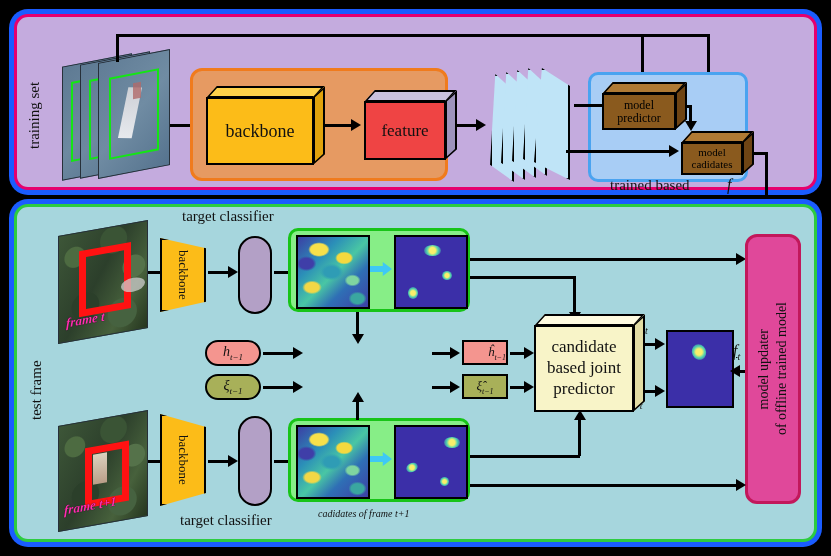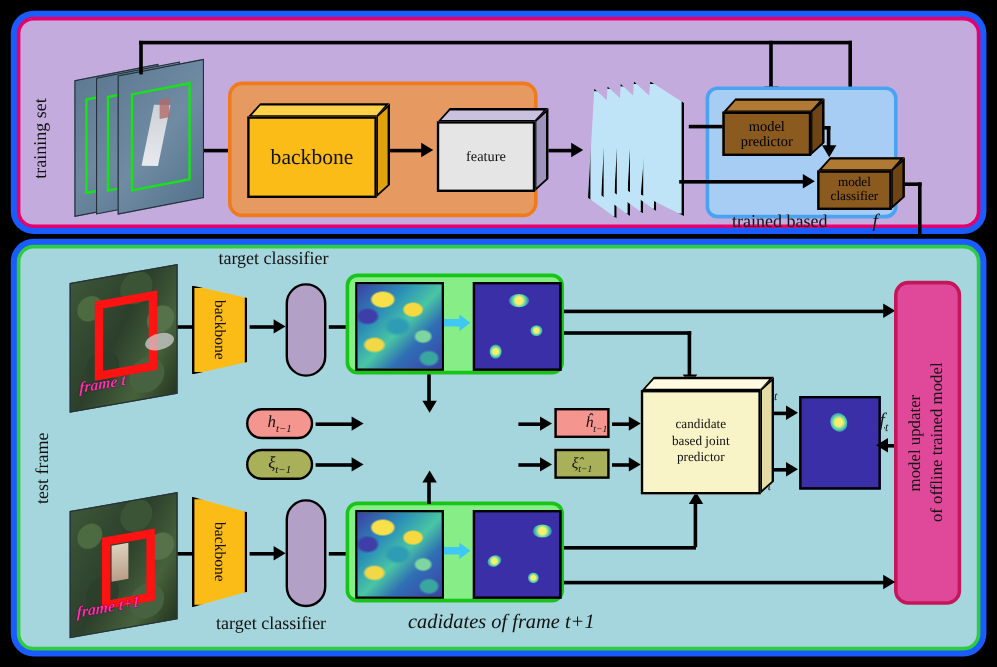--- a/index.html
+++ b/index.html
@@ -121,21 +121,21 @@
     <div class="side" style="background:#e0a20c;"></div>
     <div class="face lbl" style="background:#fcbc18;font-size:18px;">backbone</div>
   </div>
 
   <div class="hline" style="left:325px;top:124px;width:28px;"></div>
   <div class="ar-r" style="left:351px;top:119px;"></div>
 
   <div class="box3d" style="left:364px;top:90px;width:82px;height:70px;">
     <div class="top" style="background:#c9c1de;"></div>
     <div class="side" style="background:#9d93bb;"></div>
-    <div class="face lbl" style="background:#e5e5e5;font-size:12px;">feature</div>
+    <div class="face lbl" style="background:#ef4444;font-size:17px;">feature</div>
   </div>
 
   <div class="hline" style="left:452px;top:124px;width:26px;"></div>
   <div class="ar-r" style="left:476px;top:119px;"></div>
 
   <div class="abs" style="left:490px;top:68px;width:76px;height:116px;">
     <div class="plane" style="left:0;top:6px;width:20px;height:104px;"></div>
     <div class="plane" style="left:11px;top:4px;width:20px;height:104px;"></div>
     <div class="plane" style="left:22px;top:2px;width:20px;height:104px;"></div>
     <div class="plane" style="left:33px;top:0px;width:20px;height:104px;"></div>
@@ -158,21 +158,21 @@
 
   <div class="hline" style="left:676px;top:105px;width:16px;"></div>
   <div class="vline" style="left:689px;top:105px;height:18px;"></div>
   <div class="ar-d" style="left:685px;top:121px;"></div>
 
   <div class="box3d" style="left:681px;top:131px;width:62px;height:44px;">
     <div class="top" style="background:#b07a34;"></div>
     <div class="side" style="background:#6e4414;"></div>
     <div class="face lbl" style="background:#8a5a1e;color:#000;font-size:11px;flex-direction:column;">
       <span>model</span>
-      <span>classifier</span>
+      <span>cadidates</span>
     </div>
   </div>
 
   <div class="hline" style="left:566px;top:150px;width:105px;"></div>
   <div class="ar-r" style="left:669px;top:145px;"></div>
 
   <div class="abs lbl" style="left:610px;top:177px;font-size:15px;">trained based</div>
   <div class="abs lbl ital" style="left:727px;top:176px;font-size:16px;">f</div>
 
   <div class="hline" style="left:743px;top:152px;width:25px;"></div>
@@ -257,21 +257,21 @@
   </div>
 
   <div class="hline" style="left:510px;top:352px;width:18px;"></div>
   <div class="ar-r" style="left:524px;top:347px;"></div>
   <div class="hline" style="left:510px;top:386px;width:18px;"></div>
   <div class="ar-r" style="left:524px;top:381px;"></div>
 
   <div class="box3d" style="left:534px;top:314px;width:100px;height:98px;">
     <div class="top" style="background:#fffbe0;"></div>
     <div class="side" style="background:#e3dda4;"></div>
-    <div class="face lbl" style="background:#f8f4c8;font-size:11px;flex-direction:column;line-height:1.22;">
+    <div class="face lbl" style="background:#f8f4c8;font-size:17px;flex-direction:column;line-height:1.22;">
       <span>candidate</span>
       <span>based joint</span>
       <span>predictor</span>
     </div>
   </div>
 
   <div class="hline" style="left:636px;top:343px;width:22px;"></div>
   <div class="ar-r" style="left:655px;top:338px;"></div>
   <div class="abs lbl ital" style="left:637px;top:316px;font-size:16px;">
     <span>h</span><sub style="font-size:10px;">t</sub>
@@ -327,21 +327,21 @@
 
   <div class="abs" style="left:288px;top:418px;width:182px;height:84px;background:#87ee87;border:3px solid #18c418;border-radius:10px;box-sizing:border-box;"></div>
   <div class="heat" style="left:296px;top:425px;width:70px;height:70px;"></div>
   <div class="abs" style="left:370px;top:452px;width:22px;height:14px;background:#3fc8f5;clip-path:polygon(0 28%,58% 28%,58% 0,100% 50%,58% 100%,58% 72%,0 72%);"></div>
   <div class="sparse" style="left:394px;top:425px;width:70px;height:70px;">
     <div class="blob" style="left:48px;top:10px;width:16px;height:11px;"></div>
     <div class="blob" style="left:10px;top:36px;width:12px;height:9px;transform:rotate(-25deg);"></div>
     <div class="blob" style="left:44px;top:50px;width:9px;height:9px;"></div>
   </div>
 
-  <div class="abs lbl ital" style="left:340px;top:508px;font-size:17px;">cadidates of frame t+1</div>
+  <div class="abs lbl ital" style="left:318px;top:508px;font-size:10px;">cadidates of frame t+1</div>
 
   <div class="vline" style="left:356px;top:396px;height:24px;"></div>
   <div class="ar-u" style="left:352px;top:392px;"></div>
 
   <div class="hline" style="left:470px;top:455px;width:110px;"></div>
   <div class="vline" style="left:578px;top:416px;height:40px;"></div>
   <div class="ar-u" style="left:574px;top:410px;"></div>
 
   <div class="hline" style="left:470px;top:484px;width:268px;"></div>
   <div class="ar-r" style="left:736px;top:479px;"></div>

